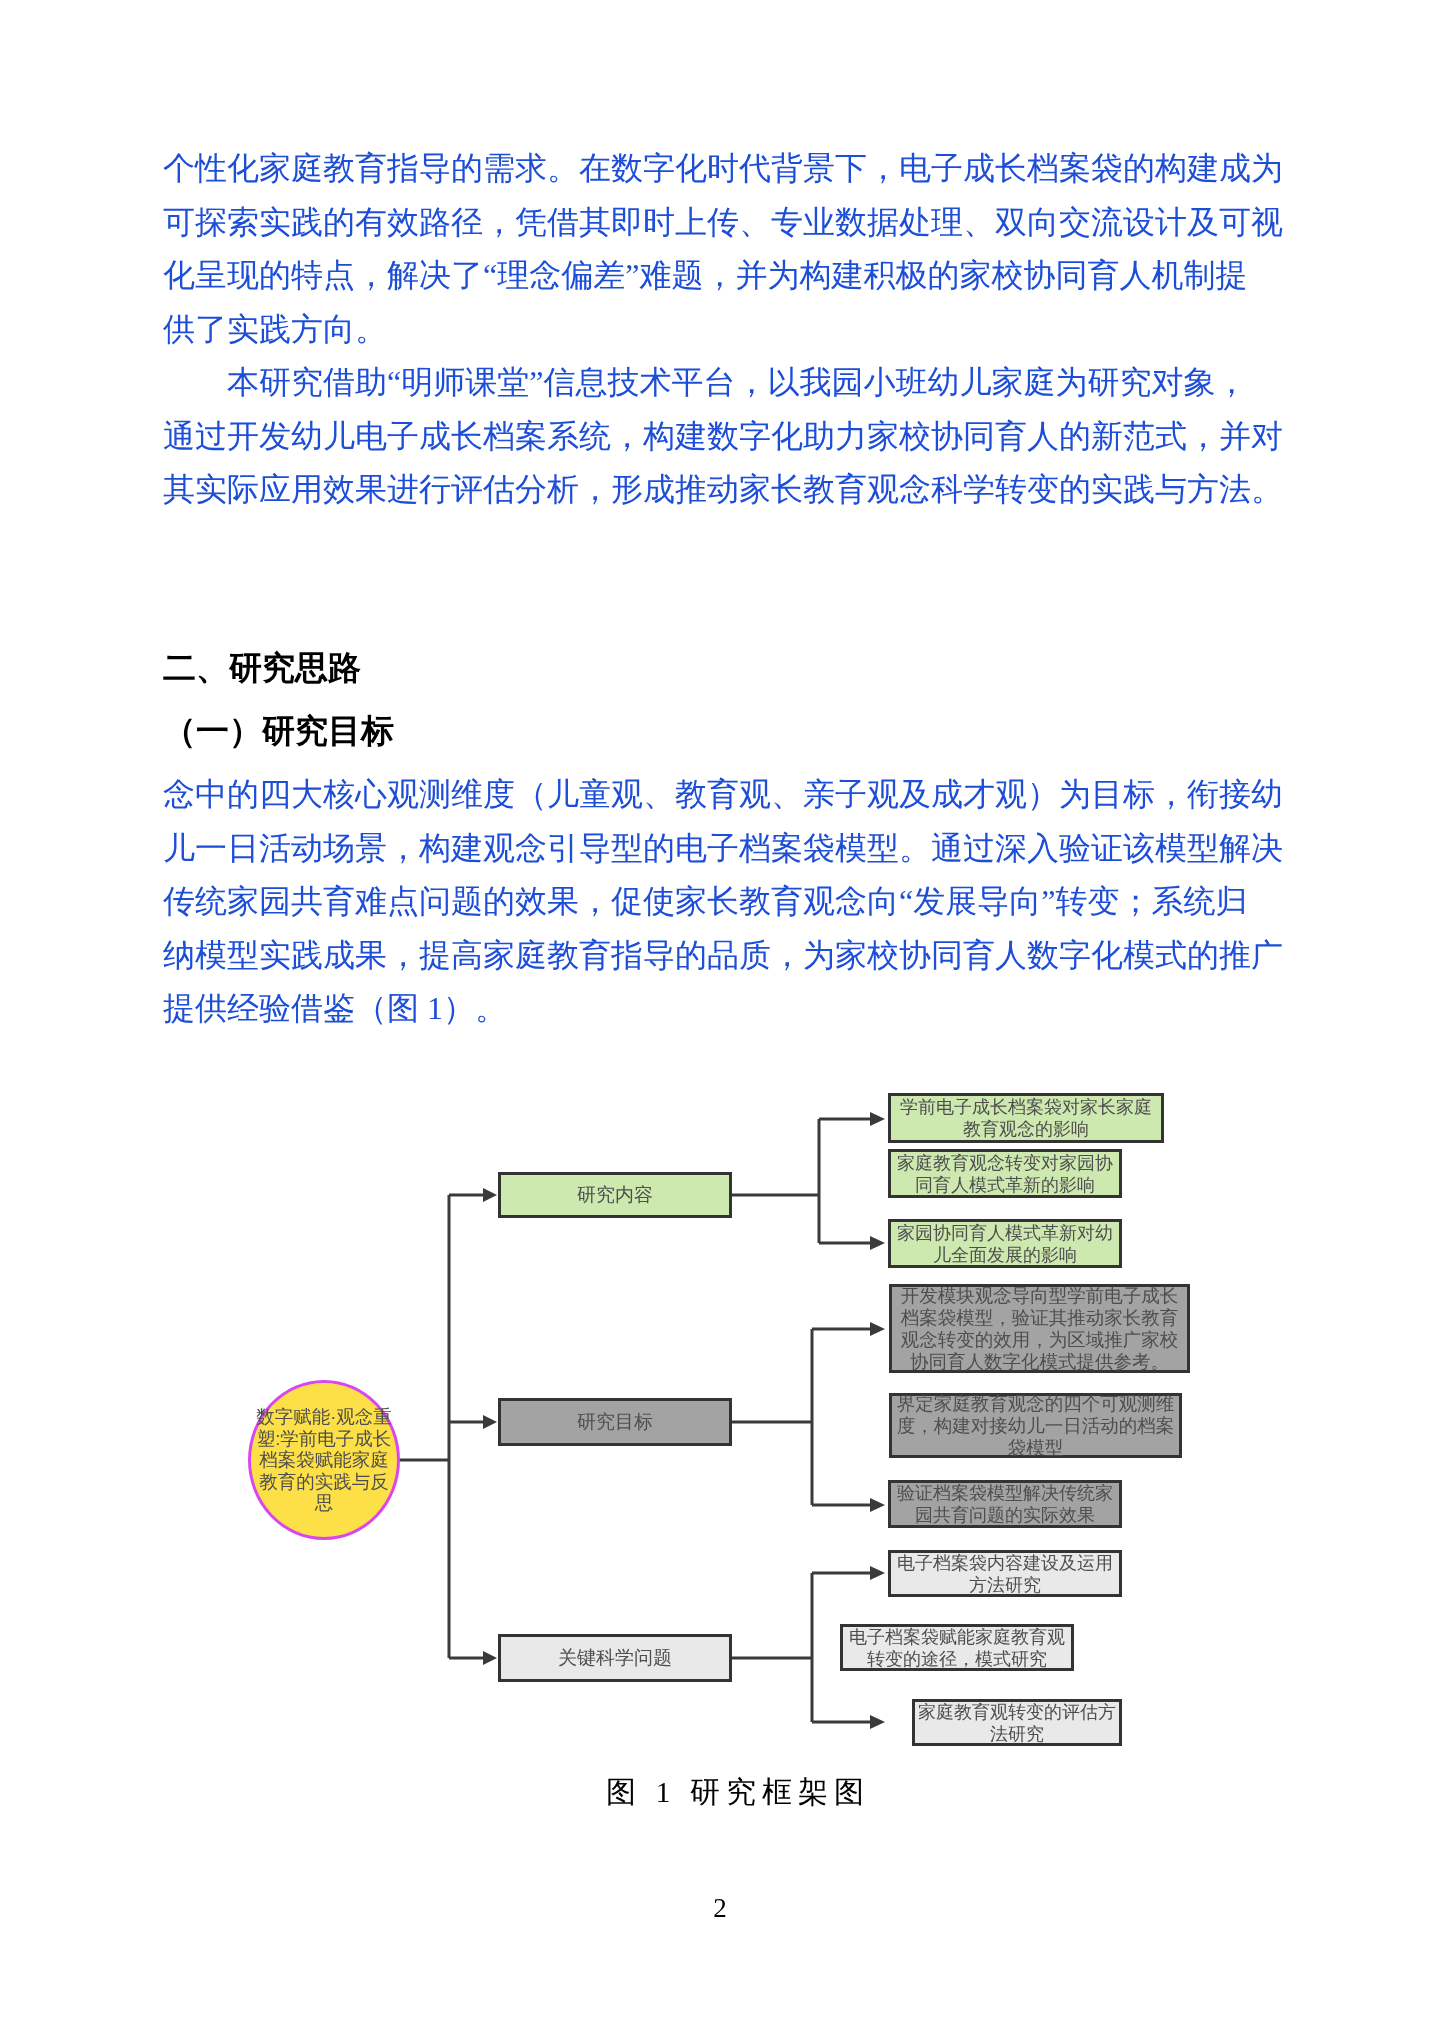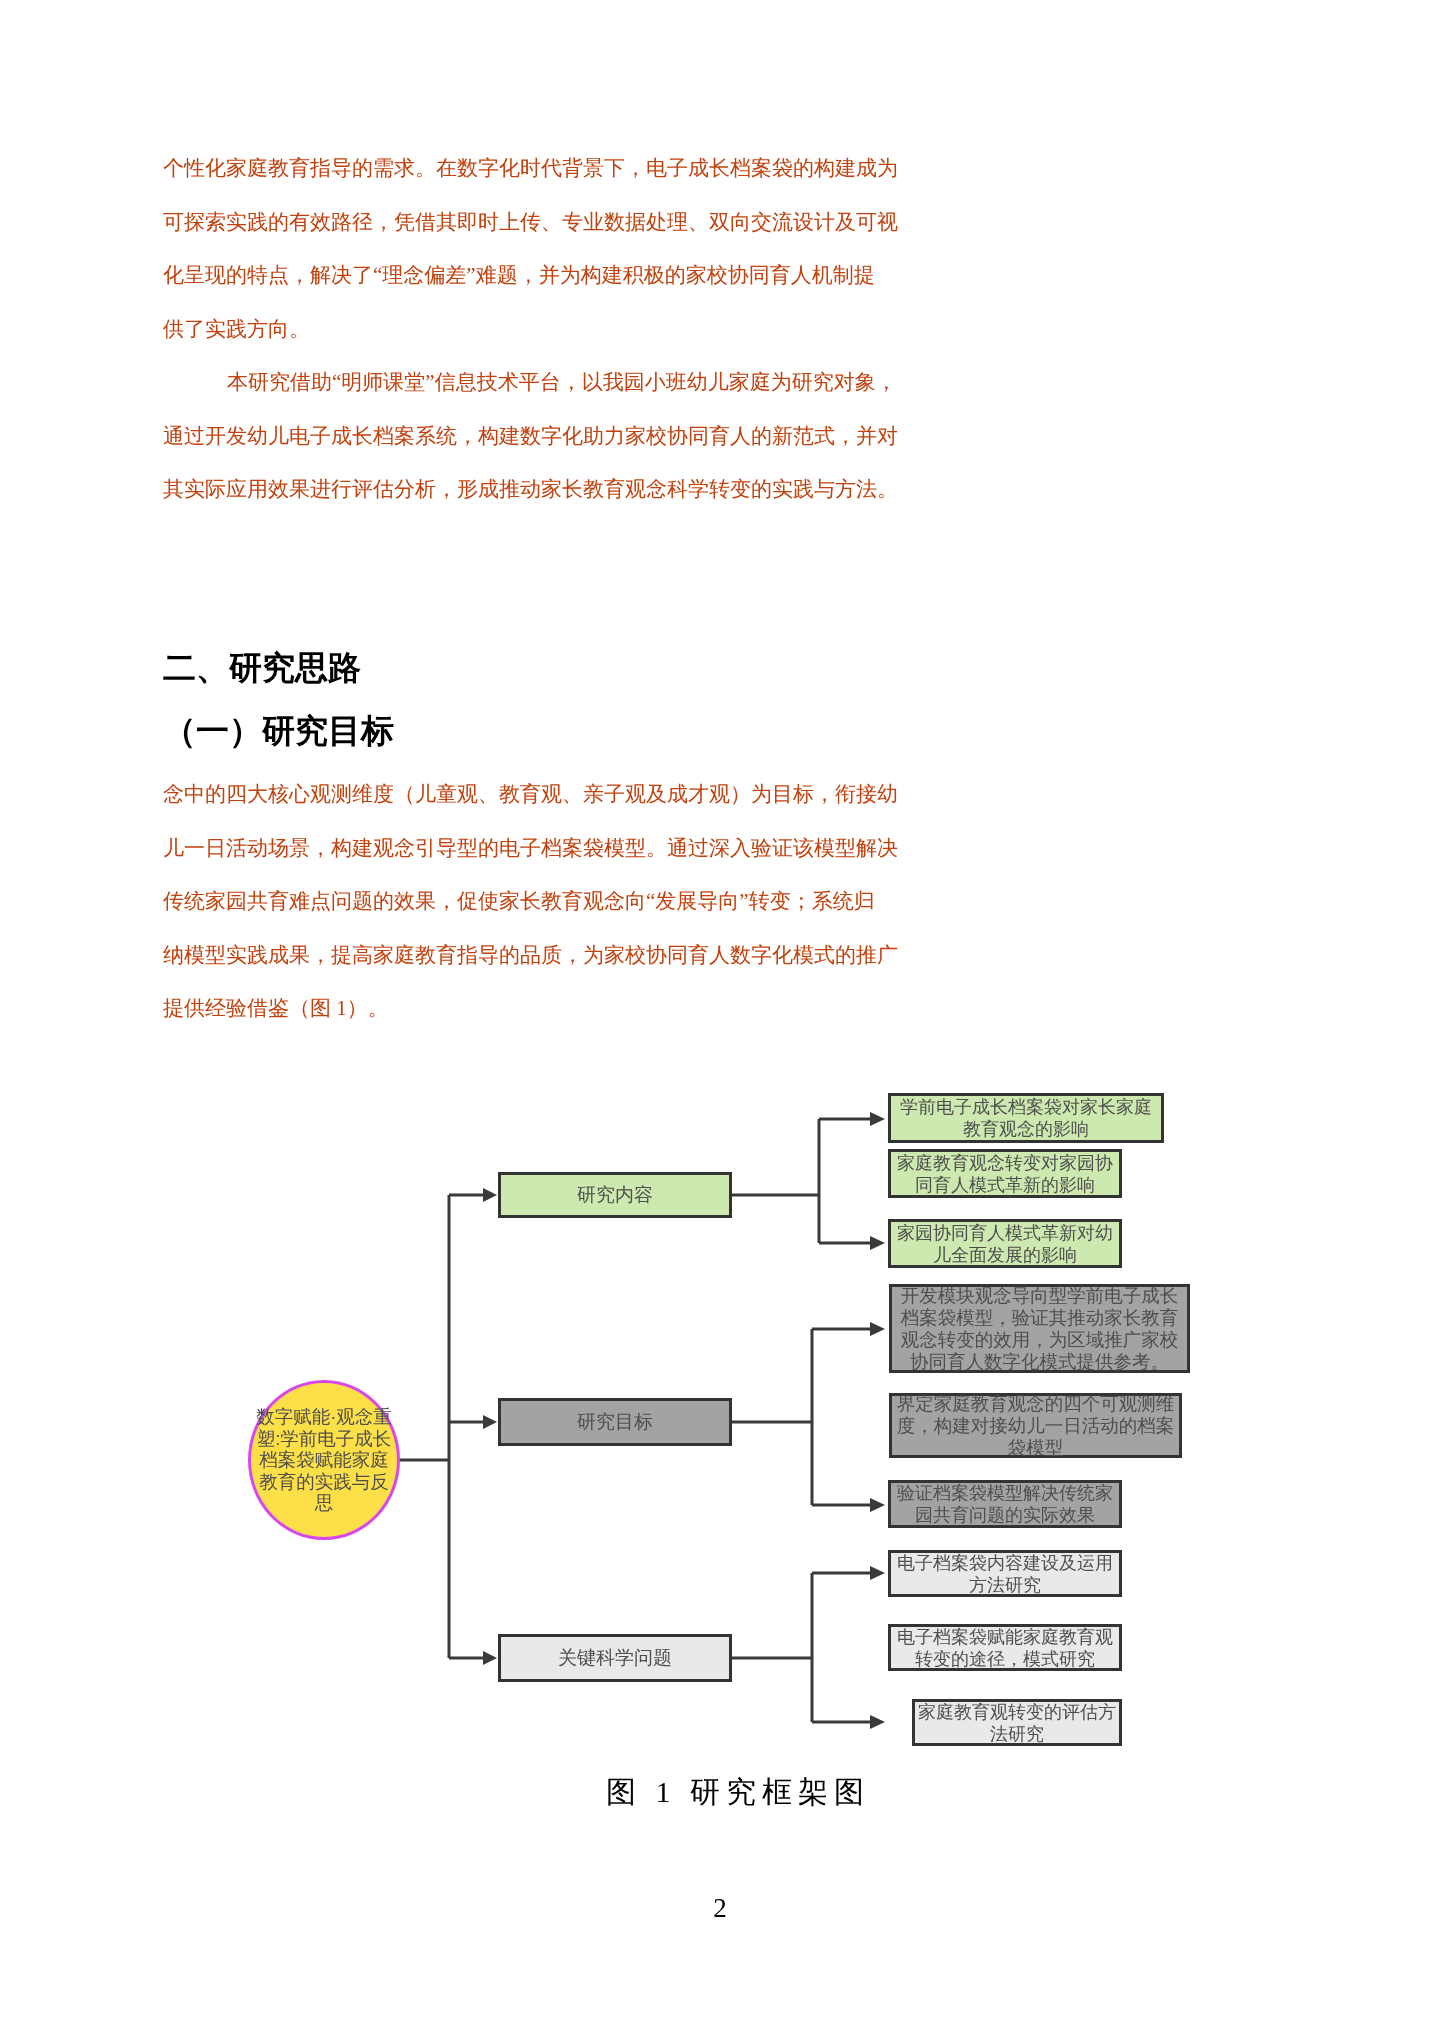--- a/index.html
+++ b/index.html
@@ -3,22 +3,22 @@
 <meta charset="utf-8">
 <style>
   html,body { margin:0; padding:0; background:#9a9a9a; }
   .page {
     position:relative; width:1440px; height:2036px; margin:0 auto;
     background:#ffffff; overflow:hidden;
     font-family:"Liberation Serif", serif; color:#111;
   }
   .textblock { position:absolute; left:163px; width:1118px; }
   .bodyline {
-    font-size:21px; line-height:53.5px; height:53.5px;
-    white-space:nowrap; color:#c2410c;
+    font-size:32px; line-height:53.5px; height:53.5px;
+    white-space:nowrap; color:#1d4ed8;
   }
   .indent { padding-left:64px; }
   .heading {
     position:absolute; left:163px; font-family:"Liberation Sans", sans-serif;
     font-weight:bold; font-size:33px; line-height:53px; color:#000;
   }
   
   .diagram { position:absolute; left:0; top:1080px; width:1440px; height:700px; }
   .connectors { position:absolute; left:0; top:0; width:1440px; height:700px; }
   .node {
@@ -125,20 +125,20 @@
 
     <div class="node leaf green" style="left:888px; top:13px;  width:276px; height:50px;">学前电子成长档案袋对家长家庭教育观念的影响</div>
     <div class="node leaf green" style="left:888px; top:69px;  width:234px; height:49px;">家庭教育观念转变对家园协同育人模式革新的影响</div>
     <div class="node leaf green" style="left:888px; top:139px; width:234px; height:49px;">家园协同育人模式革新对幼儿全面发展的影响</div>
 
     <div class="node wide pink" style="left:889px; top:204px; width:301px; height:89px;">开发模块观念导向型学前电子成长档案袋模型，验证其推动家长教育观念转变的效用，为区域推广家校协同育人数字化模式提供参考。</div>
     <div class="node wide pink" style="left:889px; top:313px; width:293px; height:65px;">界定家庭教育观念的四个可观测维度，构建对接幼儿一日活动的档案袋模型</div>
     <div class="node leaf pink" style="left:888px; top:400px; width:234px; height:48px;">验证档案袋模型解决传统家园共育问题的实际效果</div>
 
     <div class="node leaf gray" style="left:888px; top:470px; width:234px; height:47px;">电子档案袋内容建设及运用方法研究</div>
-    <div class="node leaf gray" style="left:888px; top:544px; width:234px; height:47px;">电子档案袋赋能家庭教育观转变的途径，模式研究</div>
+    <div class="node leaf gray" style="left:840px; top:544px; width:234px; height:47px;">电子档案袋赋能家庭教育观转变的途径，模式研究</div>
     <div class="node leaf gray" style="left:912px; top:619px; width:210px; height:47px;">家庭教育观转变的评估方法研究</div>
   </div>
 
   <div class="caption">图 1 研究框架图</div>
   <div class="pagenum">2</div>
 
 </div>
 
 </body></html>

